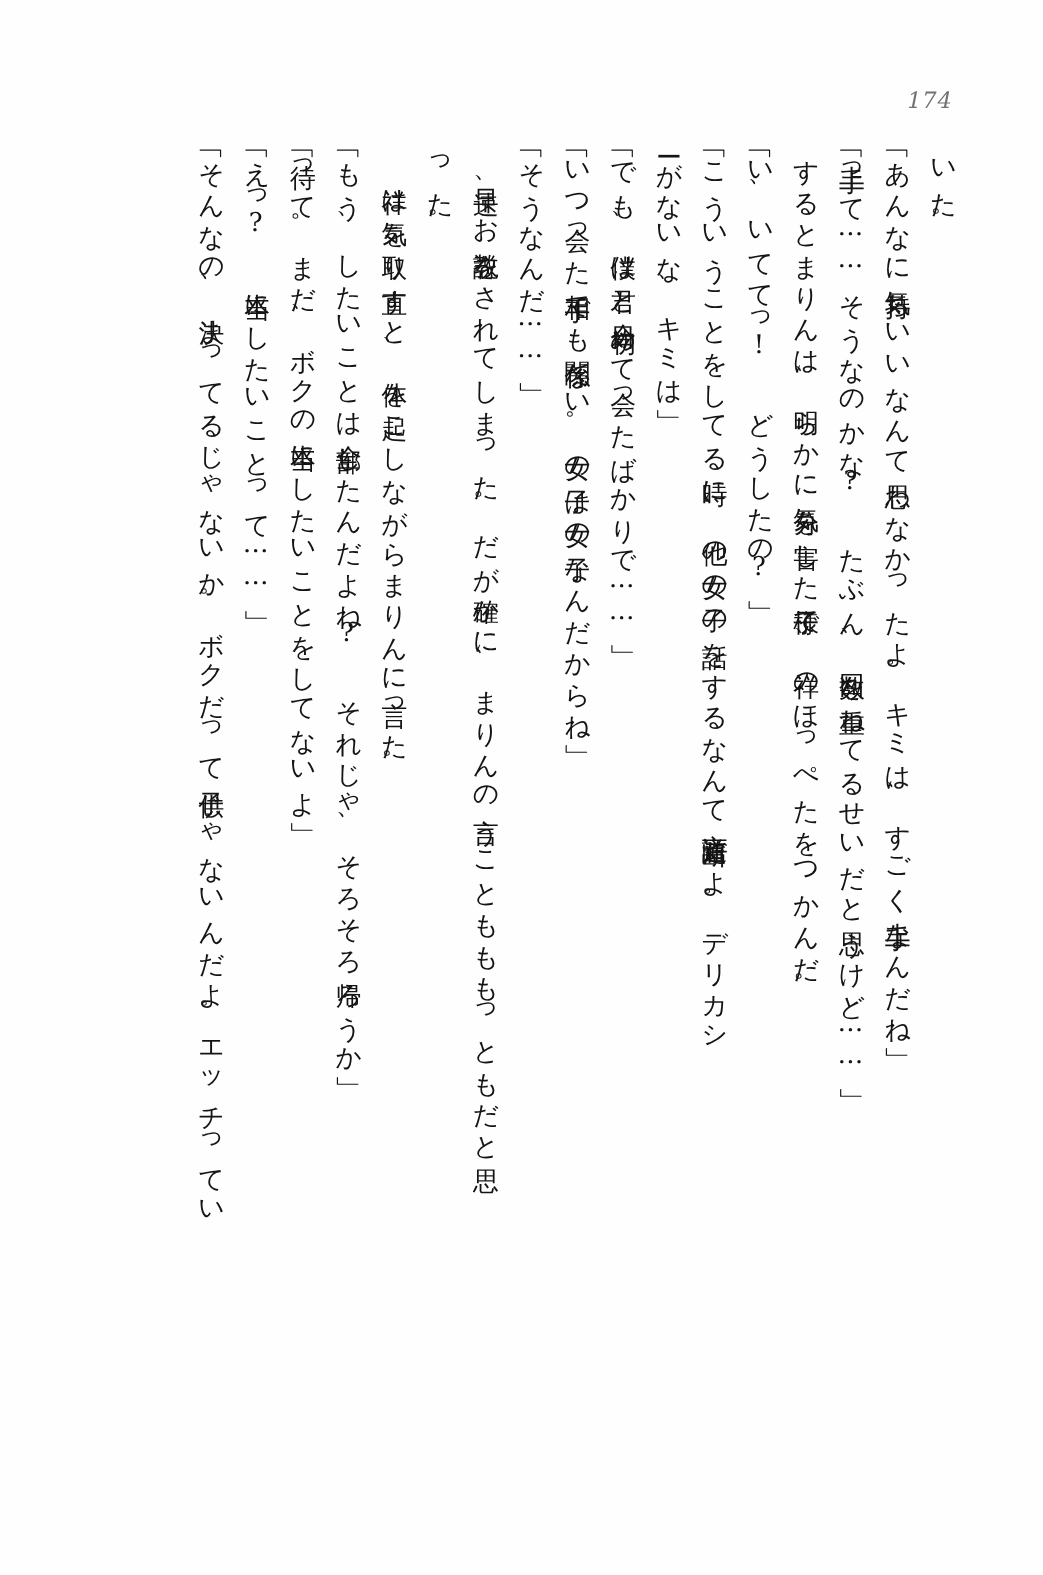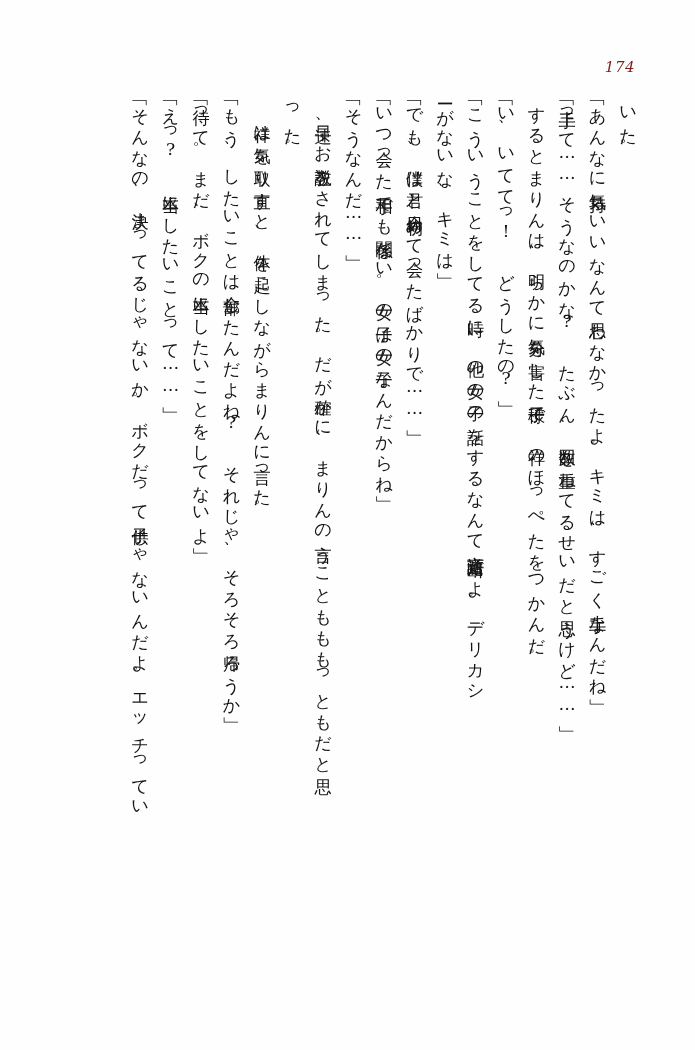--- a/index.html
+++ b/index.html
@@ -23,21 +23,21 @@
     box-sizing: border-box;
   }
 
   .page-number {
     position: absolute;
     top: 58px;
     right: 60px;
     font-size: 15px;
     font-family: "DejaVu Serif", "Liberation Serif", serif;
     font-style: italic;
-    color: #7f1d1d;
+    color: #737373;
     letter-spacing: 0.5px;
   }
 
   .text-block {
     position: absolute;
     top: 95px;
     right: 52px;
     left: 52px;
     bottom: 60px;
     display: flex;

